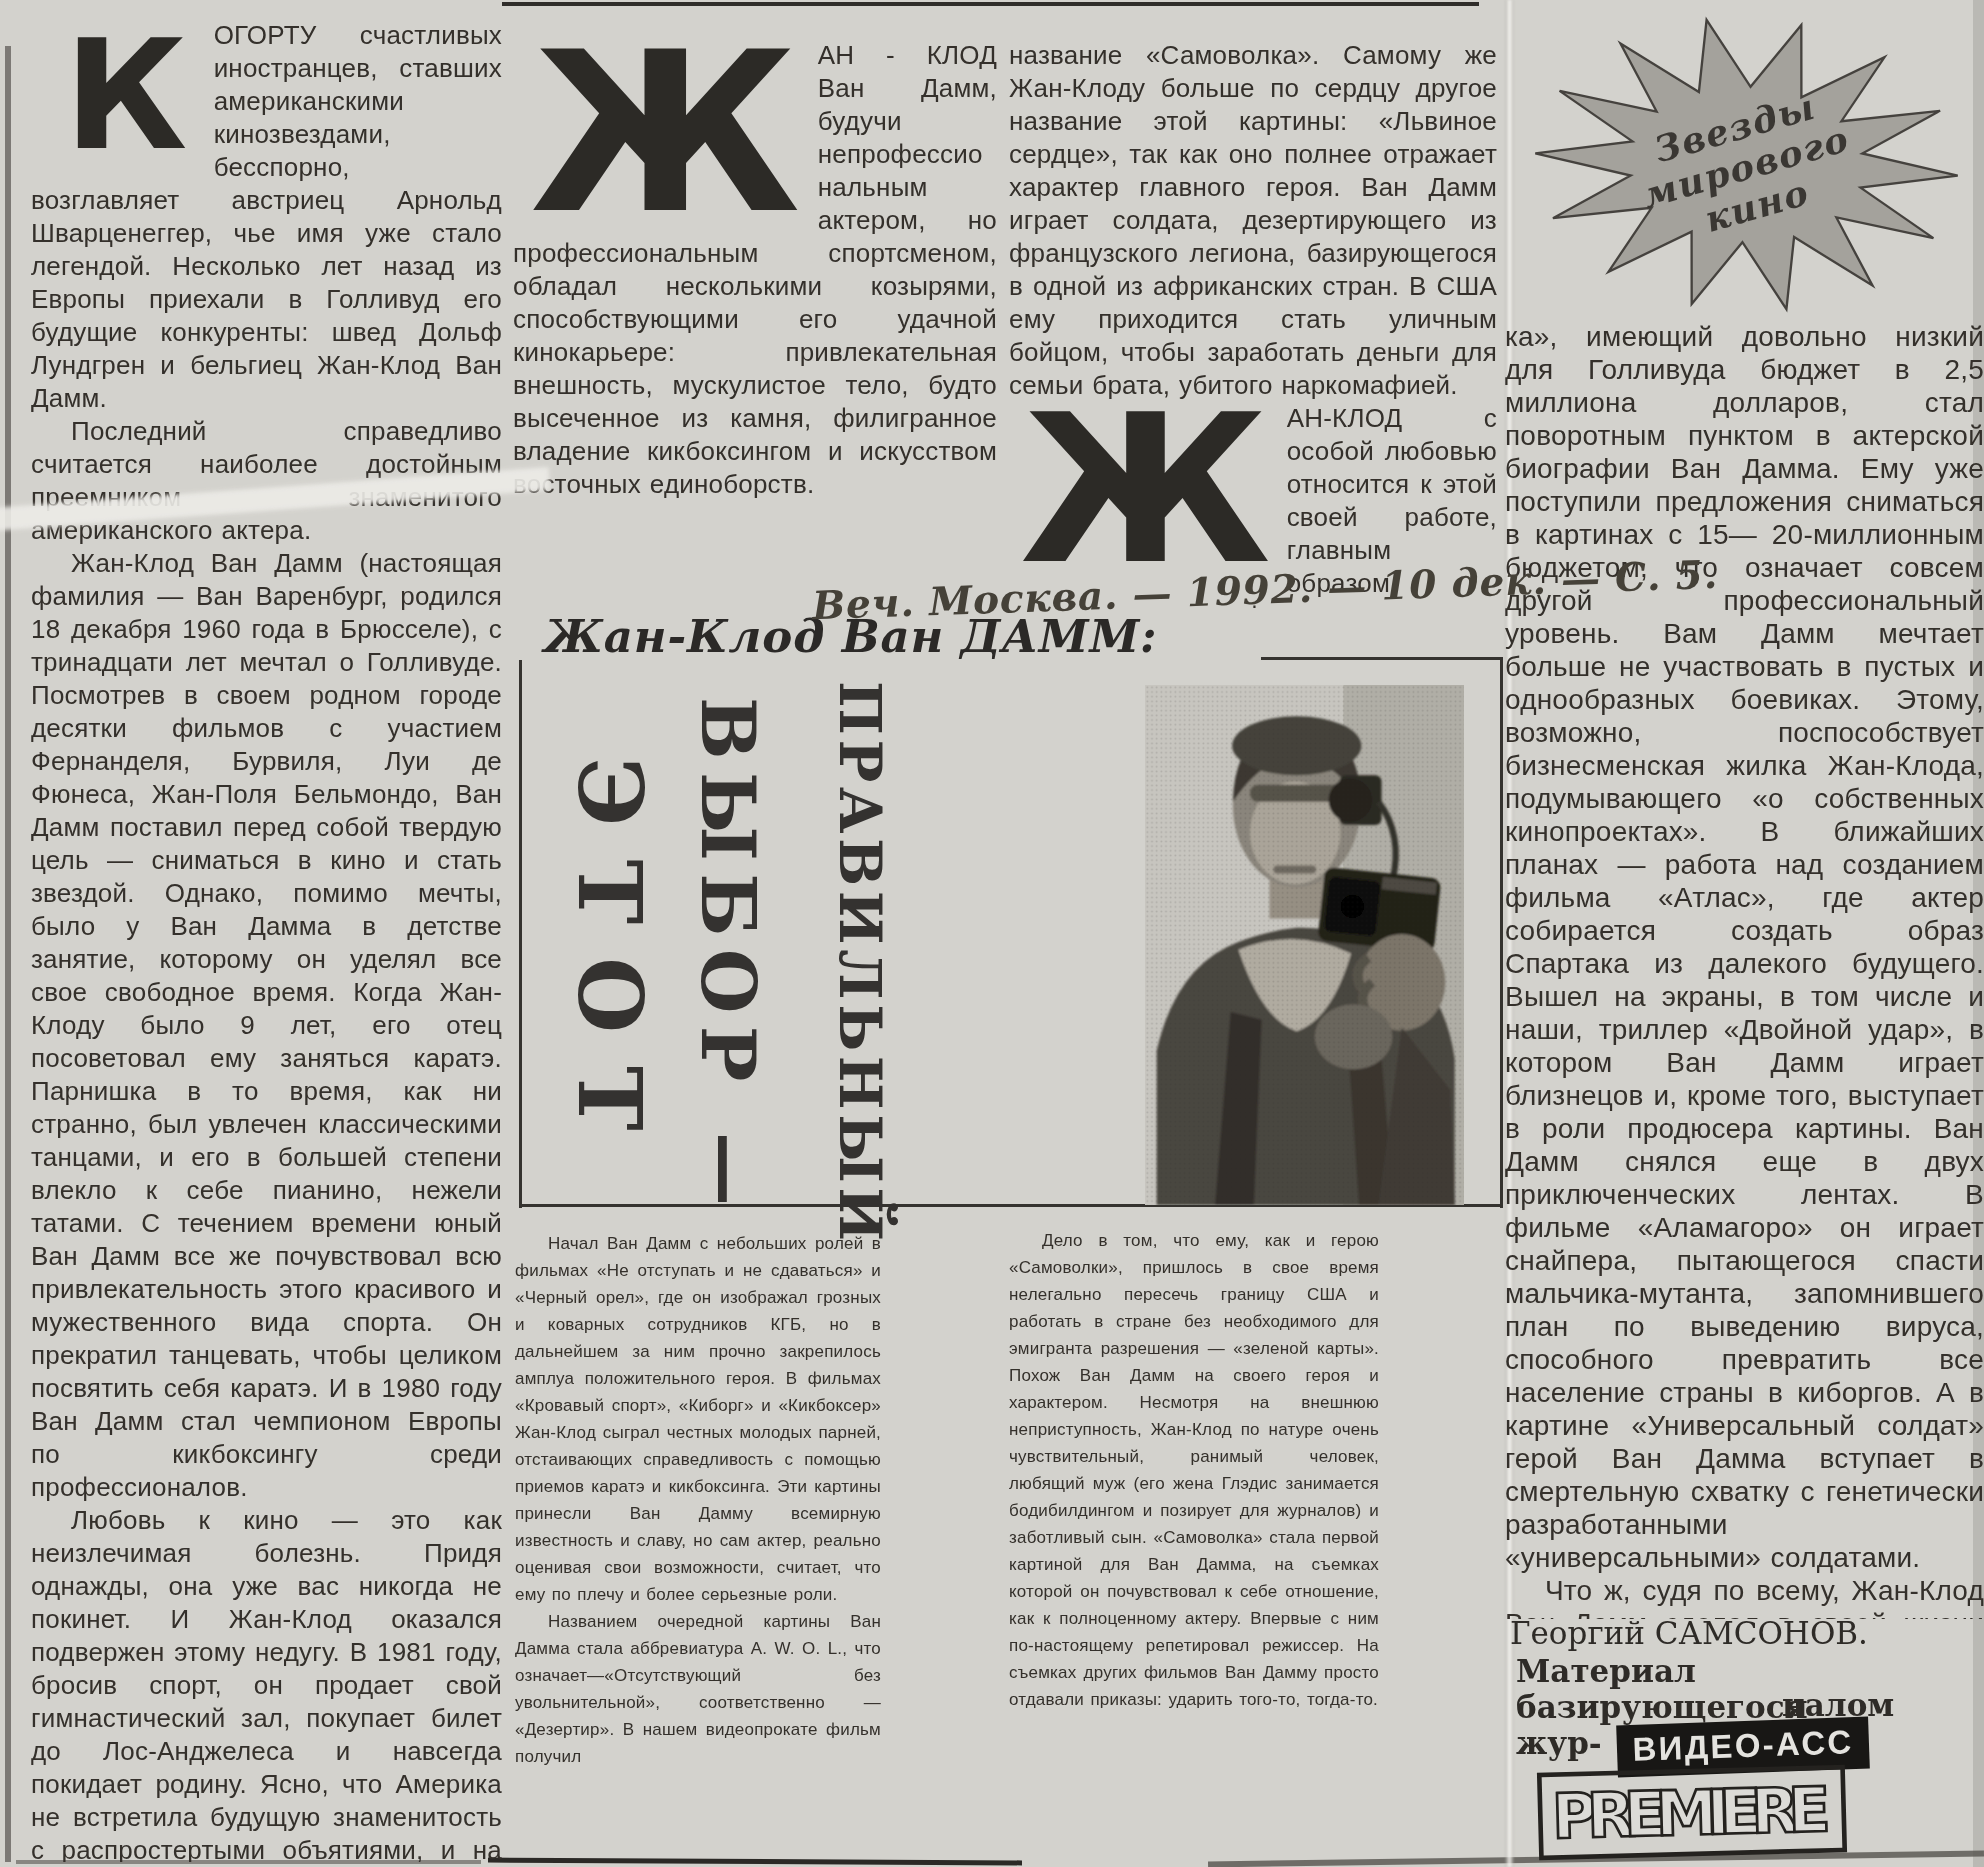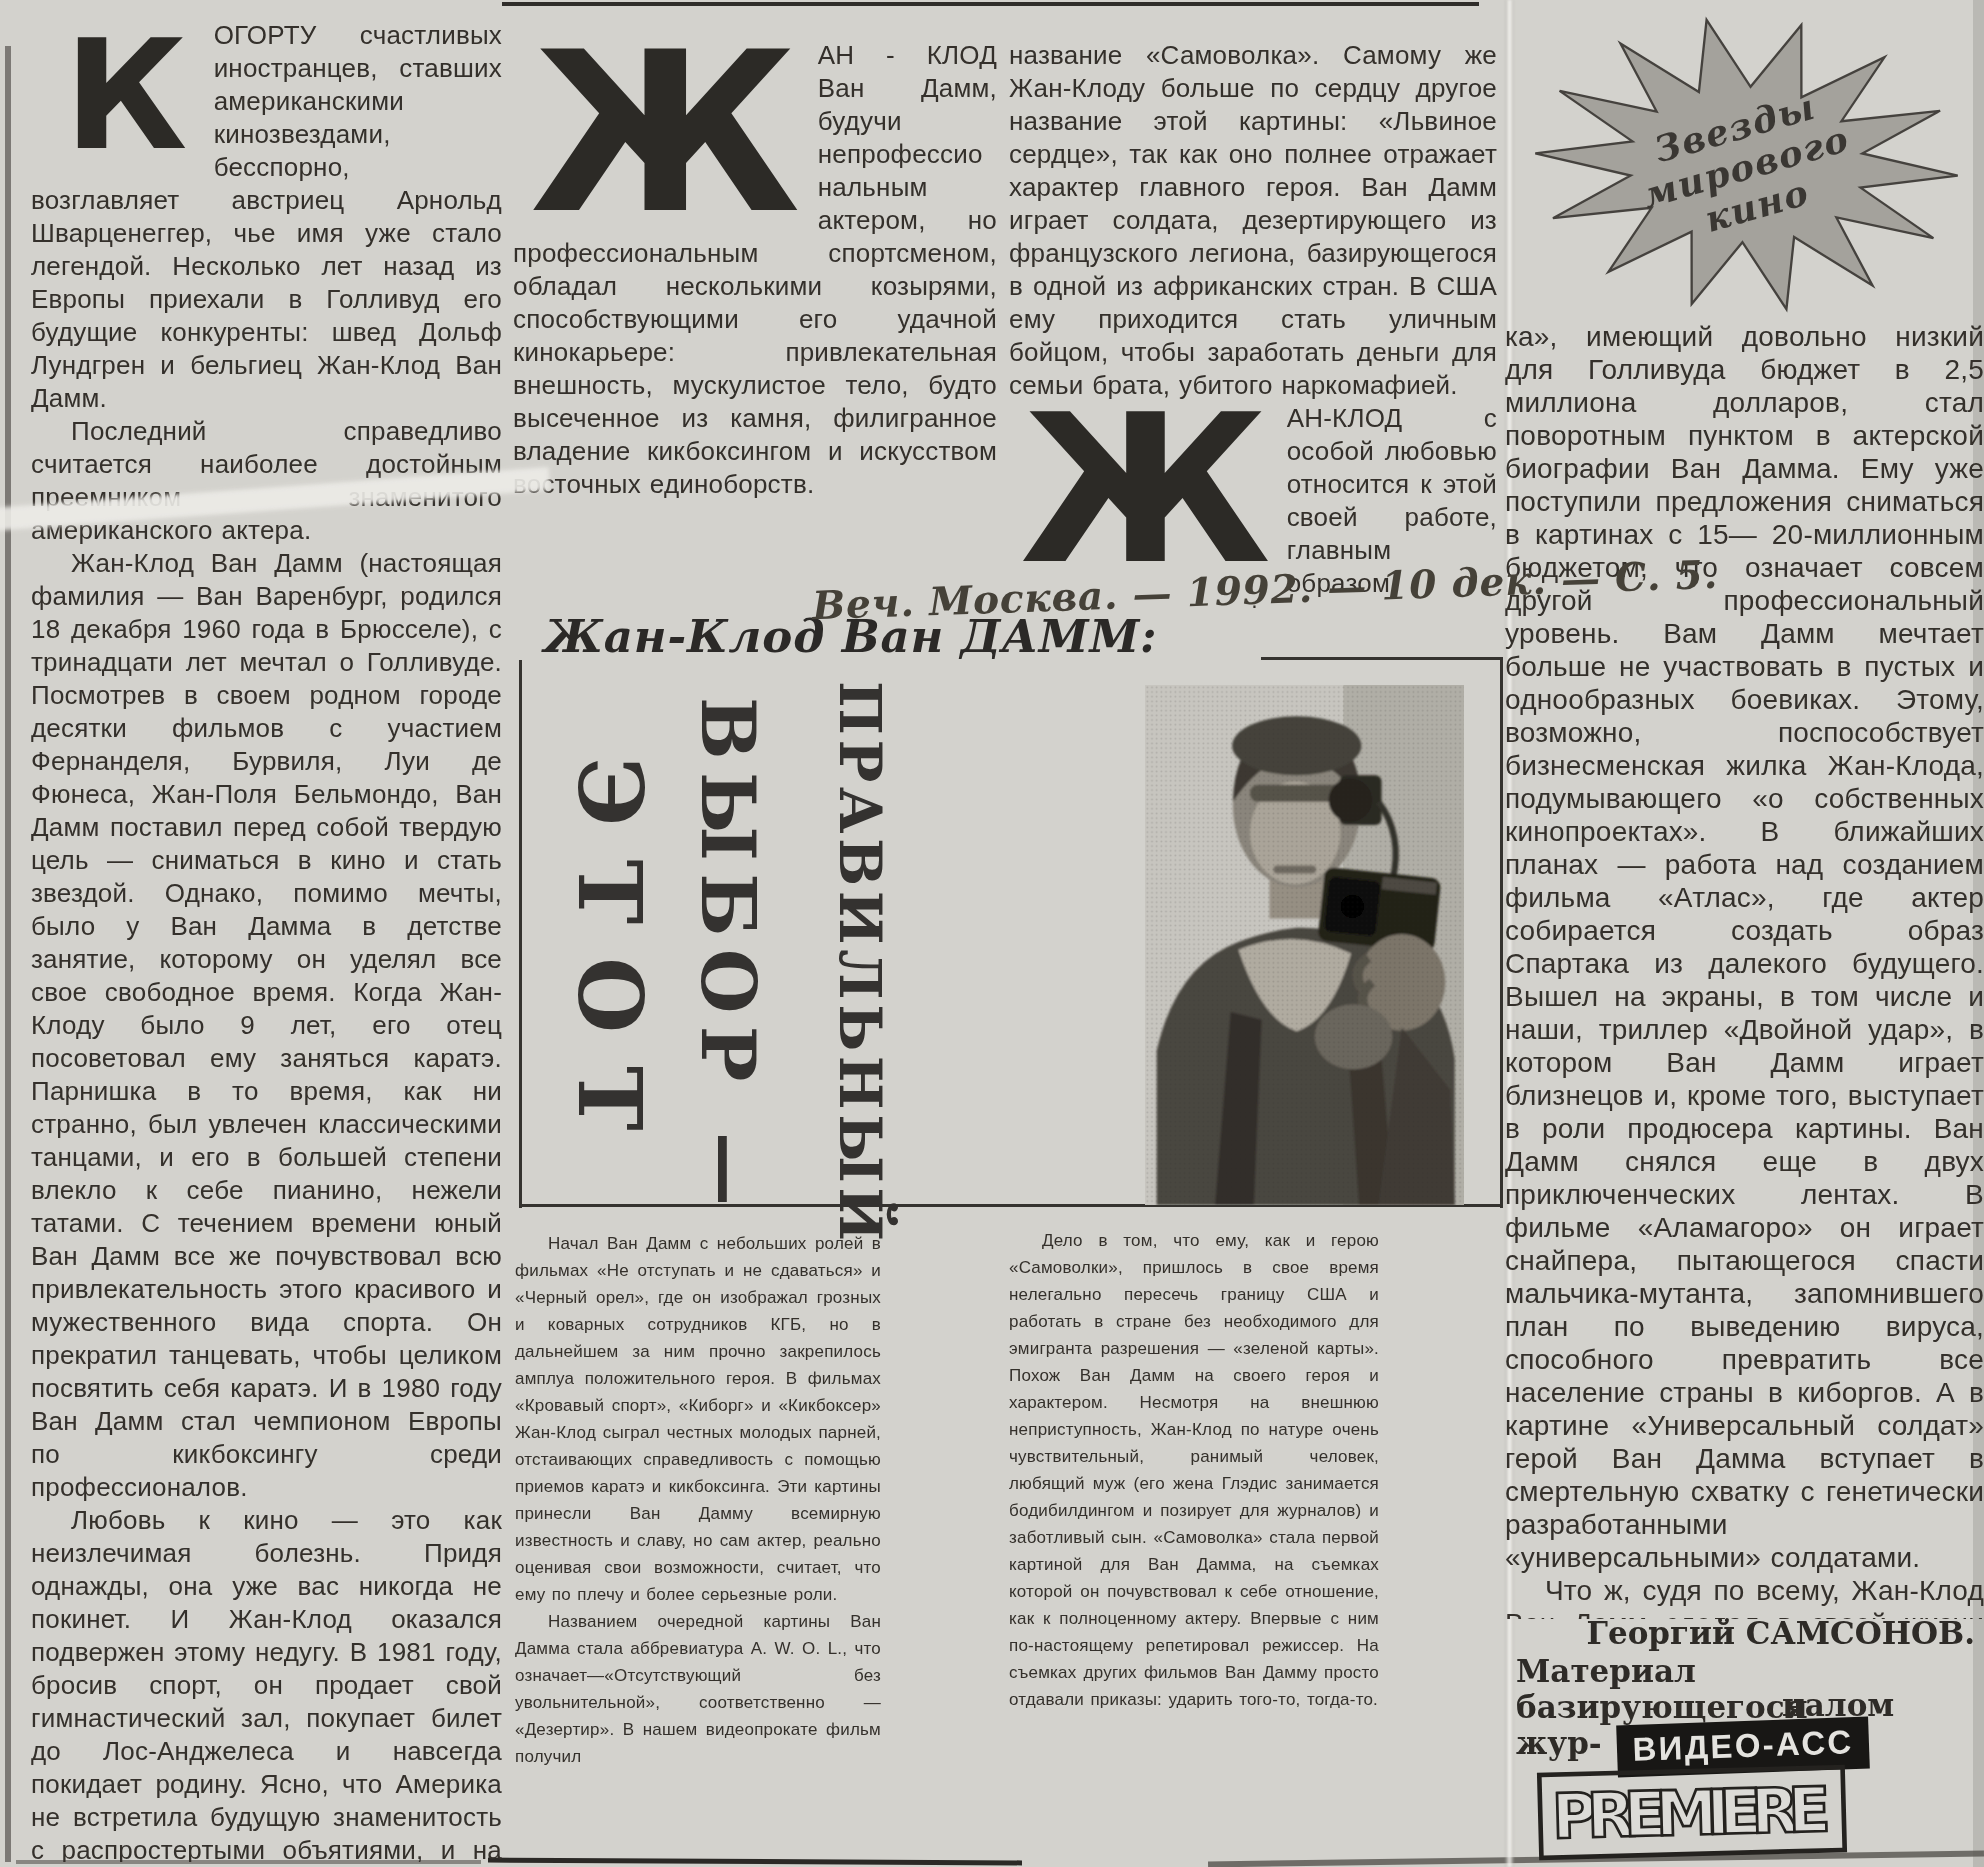--- a/index.html
+++ b/index.html
@@ -54,22 +54,22 @@
   .box-left{left:519px;top:660px;width:3.1px;height:548px;}
   .box-right{left:1500px;top:660px;width:3.1px;height:548px;}
   .box-bottom{left:519px;top:1204px;width:984px;height:3.1px;}
   .box-topright{left:1261px;top:657px;width:242px;height:3.1px;}
   
   .photo{position:absolute;left:1145px;top:685px;width:319px;height:520px;}
   
   .star{position:absolute;left:1524px;top:9.3px;width:445px;height:311px;}
   .star text{font-family:"DejaVu Serif",serif;font-style:italic;font-weight:bold;fill:#3a3733;letter-spacing:2px;}
   
-  .byline-author{position:absolute;left:1510px;top:1615px;width:465px;text-align:right;
-                 font-family:"DejaVu Serif",serif;font-weight:bold;font-size:31px;color:#2e2b27;}
+  .byline-author{position:absolute;left:1510px;top:1615px;width:465px;text-align:left;
+                 font-family:"DejaVu Serif",serif;font-weight:normal;font-size:31px;color:#2e2b27;}
   .byline-credit1{position:absolute;left:1516px;top:1653px;width:372px;
                   font-family:"DejaVu Serif",serif;font-weight:bold;font-size:31px;color:#2e2b27;}
   .byline-credit2{position:absolute;left:1754px;top:1687px;font-family:"DejaVu Serif",serif;
                   font-weight:bold;font-size:31px;color:#2e2b27;margin-left:28px;}
   .logo-video{position:absolute;left:1617px;top:1721px;background:#181715;color:#e4e3df;
               font-family:"Liberation Sans",sans-serif;font-weight:bold;font-size:33px;letter-spacing:2.3px;
               padding:6.2px 15.5px 7.7px 15.5px;transform:rotate(-2deg);}
   .logo-premiere{position:absolute;left:1537px;top:1768px;width:310px;height:89px;transform:rotate(-1.5deg);}
 </style>
 </head>

